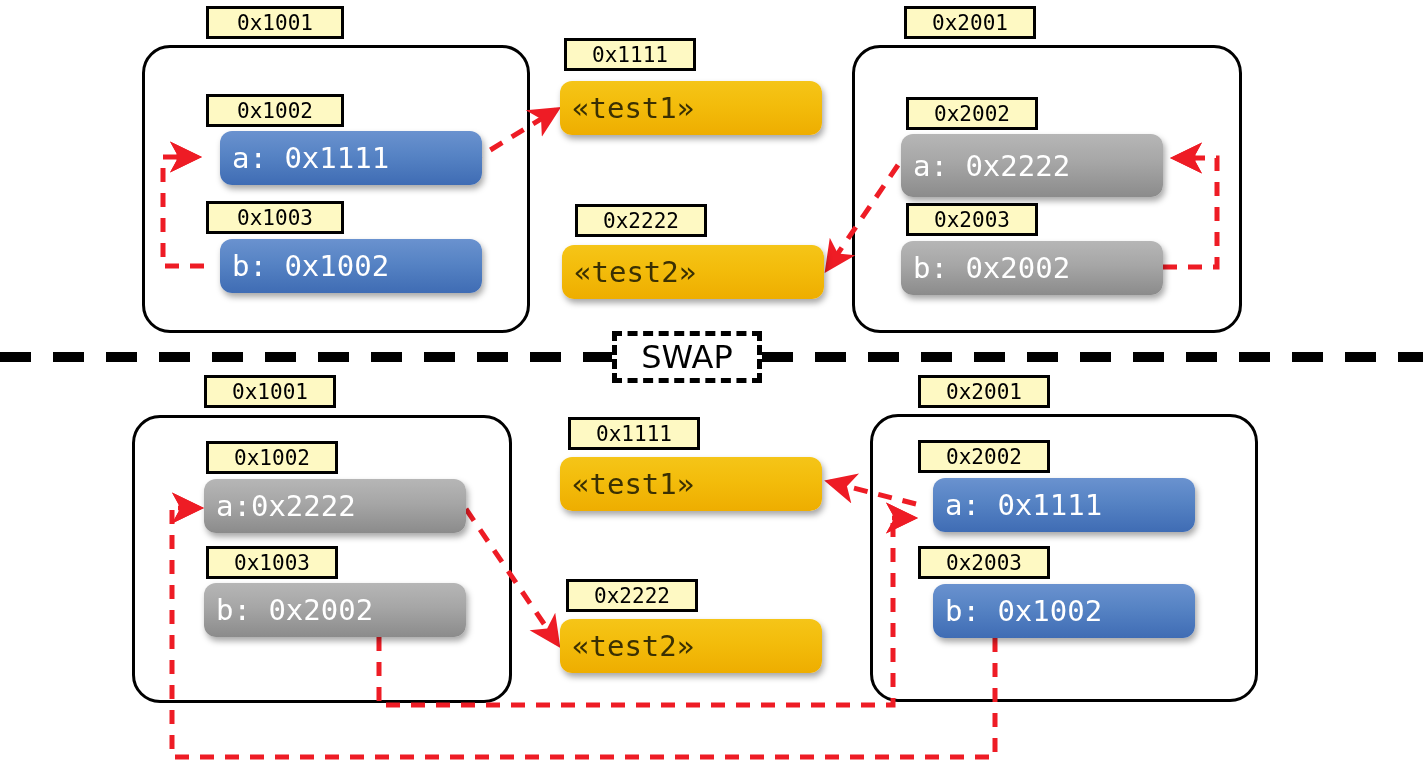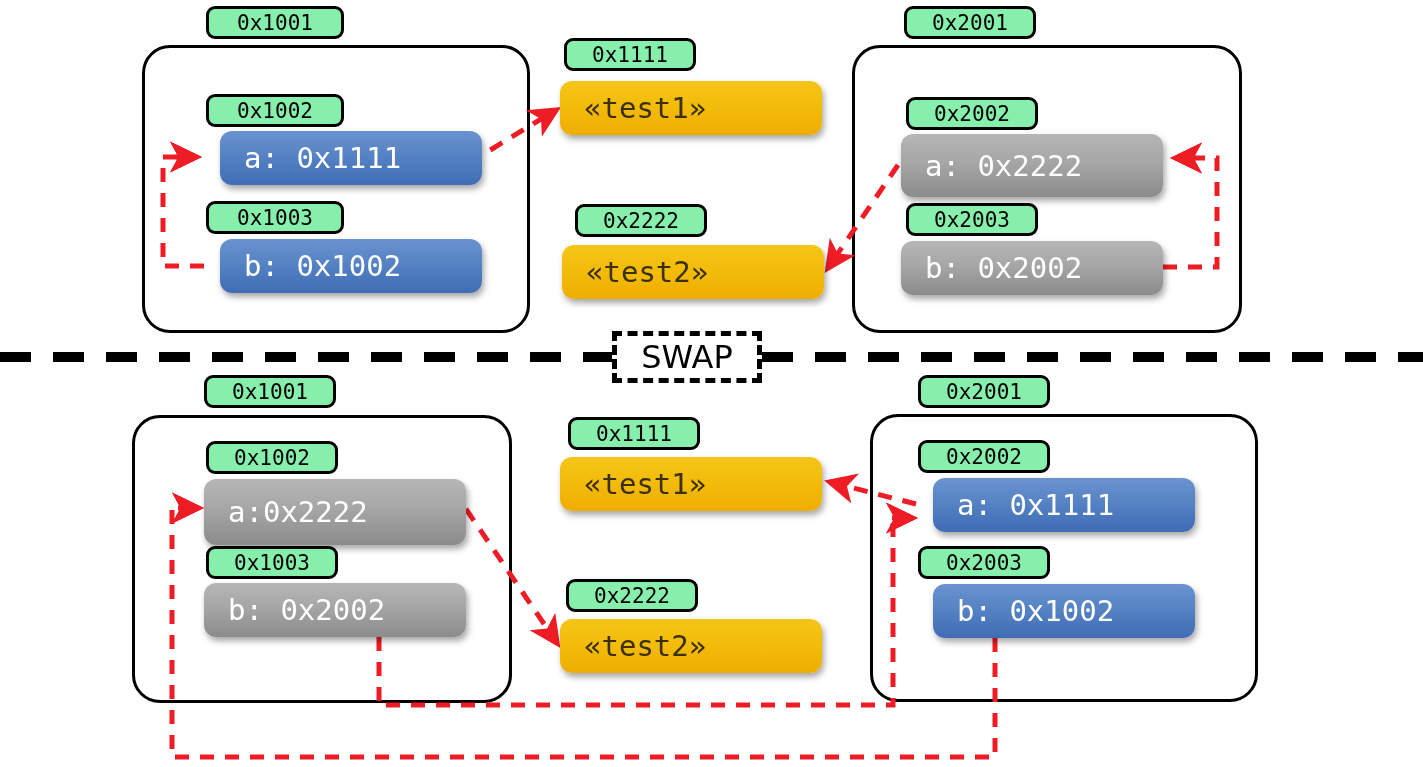--- a/index.html
+++ b/index.html
@@ -12,39 +12,39 @@
     border:3px solid #000;
     border-radius:28px;
     background:#fff;
     box-sizing:border-box;
   }
 
   
   .addr{
     position:absolute;
     border:3px solid #000;
-    border-radius:9px;
-    background:#86efac;
+    border-radius:0;
+    background:#fef9c3;
     box-sizing:border-box;
     display:flex;align-items:center;justify-content:center;
     font-family:"DejaVu Sans Mono",monospace;
     font-size:21px;
     color:#000;
     letter-spacing:0px;
     white-space:nowrap;
     z-index:6;
   }
 
   
   .slot{
     position:absolute;
     border-radius:12px;
     box-sizing:border-box;
     display:flex;align-items:center;
-    padding-left:24px;
+    padding-left:12px;
     font-family:"DejaVu Sans Mono",monospace;
     font-size:29px;
     color:#ffffff;
     white-space:nowrap;
     box-shadow:2px 4px 6px rgba(0,0,0,0.35);
     z-index:5;
   }
   .slot.blue{
     background:linear-gradient(to bottom,#6a92cf 0%,#5683c4 45%,#3f6cb4 100%);
     margin-left:17px;
@@ -148,21 +148,21 @@
 
   <div class="addr" style="left:906px;top:203px;width:132px;height:33px;">0x2003</div>
   <div class="slot gray" style="left:901px;top:241px;width:262px;height:54px;">b: 0x2002</div>
 
   <div id="swap-box" style="left:612px;top:331px;width:150px;height:52px;">SWAP</div>
 
   <div class="region" style="left:132px;top:415px;width:380px;height:288px;"></div>
   <div class="addr" style="left:204px;top:375px;width:132px;height:33px;">0x1001</div>
 
   <div class="addr" style="left:206px;top:441px;width:132px;height:33px;">0x1002</div>
-  <div class="slot gray" style="left:204px;top:479px;width:262px;height:66px;">a:0x2222</div>
+  <div class="slot gray" style="left:204px;top:479px;width:262px;height:54px;">a:0x2222</div>
 
   <div class="addr" style="left:206px;top:546px;width:132px;height:33px;">0x1003</div>
   <div class="slot gray" style="left:204px;top:583px;width:262px;height:54px;">b: 0x2002</div>
 
   <div class="addr" style="left:568px;top:417px;width:132px;height:33px;">0x1111</div>
   <div class="slot yellow" style="left:560px;top:457px;width:262px;height:54px;">«test1»</div>
 
   <div class="addr" style="left:566px;top:579px;width:132px;height:33px;">0x2222</div>
   <div class="slot yellow" style="left:560px;top:619px;width:262px;height:54px;">«test2»</div>
 

